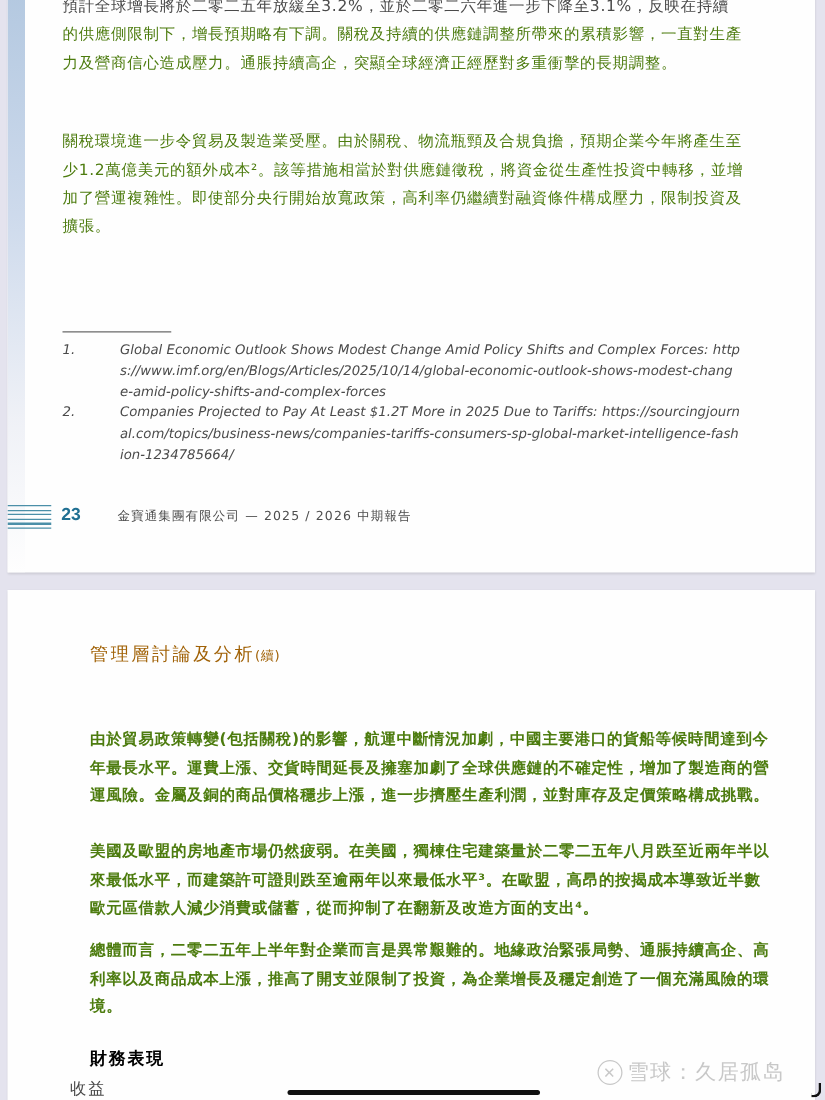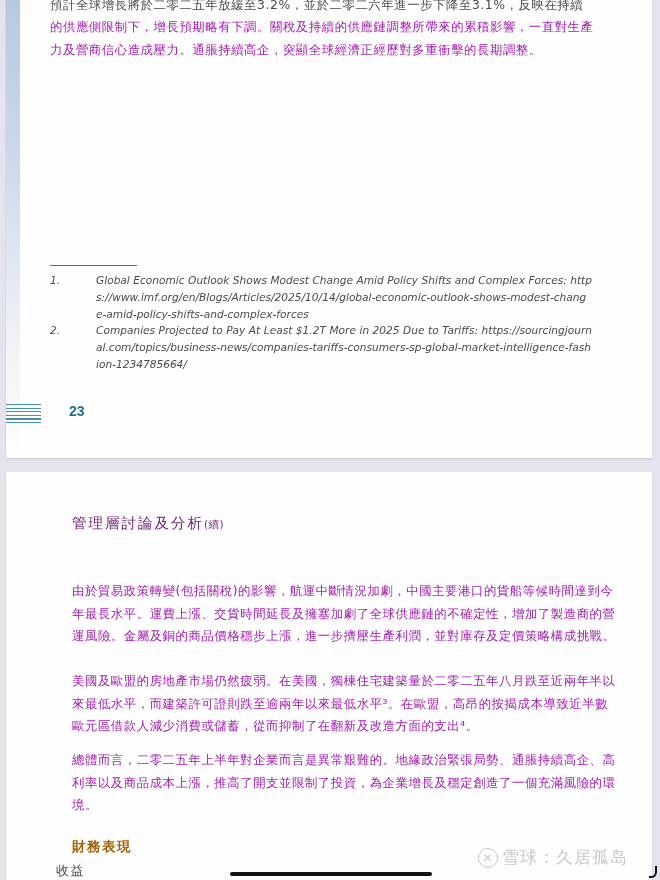--- a/index.html
+++ b/index.html
@@ -33,21 +33,21 @@
       height: 100%;
       background: linear-gradient(to bottom, #a9c1dc 0%, #c8d6ea 40%, #eef0f6 75%, #fefefe 100%);
       opacity: 0.9;
     }
     .body-text {
       position: absolute;
       left: 44px;
       width: 545px;
       font-size: 12.4px;
       line-height: 22.5px;
-      color: #a21caf;
+      color: #4d7c0f;
       letter-spacing: 0.55px;
       margin: 0;
     }
     .fn-rule {
       position: absolute;
       left: 44px;
       top: 285px;
       width: 87px;
       height: 1px;
       background: #6a6a6a;
@@ -93,58 +93,57 @@
       margin-bottom: 2.4px;
     }
     .page-number {
       position: absolute;
       left: 43px;
       top: 3px;
       font-size: 14px;
       font-weight: bold;
       color: #1f6f92;
       font-family: "Liberation Sans", sans-serif;
-      margin-left: 20px;
     }
     .footer-title {
       position: absolute;
       left: 88px;
       top: 6px;
       font-size: 10px;
       color: #4d4d4d;
       letter-spacing: 0.9px;
     }
     .section-title {
       position: absolute;
       left: 66px;
       top: 42px;
       font-size: 14.5px;
-      color: #701a75;
+      color: #a16207;
       letter-spacing: 2px;
     }
     .section-title .cont {
       font-size: 10.5px;
       letter-spacing: 0.5px;
     }
     .sub-heading {
       position: absolute;
       left: 66px;
       font-size: 13.5px;
       font-weight: bold;
-      color: #a16207;
+      color: #000000;
       letter-spacing: 1.5px;
     }
     .sub-sub-heading {
       position: absolute;
       left: 50px;
       font-size: 13px;
       color: #4a4a4a;
       letter-spacing: 1.5px;
     }
-    #page2 .body-text { left: 66px; }
+    #page2 .body-text { left: 66px; font-weight: bold; }
 
     .home-indicator {
       position: absolute;
       left: 230px;
       top: 872px;
       width: 202px;
       height: 4px;
       border-radius: 3px;
       background: #111;
     }
@@ -195,20 +194,21 @@
 </head>
 <body>
 
 <div class="page" id="page1">
   <div class="left-strip"></div>
 
   <div class="cut-text">預計全球增長將於二零二五年放緩至3.2%，並於二零二六年進一步下降至3.1%，反映在持續</div>
 
   <p class="body-text" style="top: 36px;">的供應側限制下，增長預期略有下調。關稅及持續的供應鏈調整所帶來的累積影響，一直對生產力及營商信心造成壓力。通脹持續高企，突顯全球經濟正經歷對多重衝擊的長期調整。</p>
 
+  <p class="body-text" style="top: 122px;">關稅環境進一步令貿易及製造業受壓。由於關稅、物流瓶頸及合規負擔，預期企業今年將產生至少1.2萬億美元的額外成本²。該等措施相當於對供應鏈徵稅，將資金從生產性投資中轉移，並增加了營運複雜性。即使部分央行開始放寬政策，高利率仍繼續對融資條件構成壓力，限制投資及擴張。</p>
 
   <div class="fn-rule"></div>
 
   <div class="footnote" style="top: 292px;">
     <span class="fn-num">1.</span>
     <span class="fn-text">Global Economic Outlook Shows Modest Change Amid Policy Shifts and Complex Forces: https://www.imf.org/en/Blogs/Articles/2025/10/14/global-economic-outlook-shows-modest-change-amid-policy-shifts-and-complex-forces</span>
   </div>
 
   <div class="footnote" style="top: 342px;">
     <span class="fn-num">2.</span>
@@ -218,20 +218,21 @@
   <div class="page-footer">
     <div class="footer-lines">
       <span></span>
         <span></span>
         <span></span>
         <span></span>
         <span></span>
         <span></span>
     </div>
     <span class="page-number">23</span>
+    <span class="footer-title">金寶通集團有限公司 — 2025 / 2026 中期報告</span>
   </div>
 </div>
 
 <div class="page" id="page2">
   <div class="section-title">
     <span>管理層討論及分析</span><span class="cont">(續)</span>
   </div>
 
   <p class="body-text" style="top: 108px;">由於貿易政策轉變(包括關稅)的影響，航運中斷情況加劇，中國主要港口的貨船等候時間達到今年最長水平。運費上漲、交貨時間延長及擁塞加劇了全球供應鏈的不確定性，增加了製造商的營運風險。金屬及銅的商品價格穩步上漲，進一步擠壓生產利潤，並對庫存及定價策略構成挑戰。</p>
 

